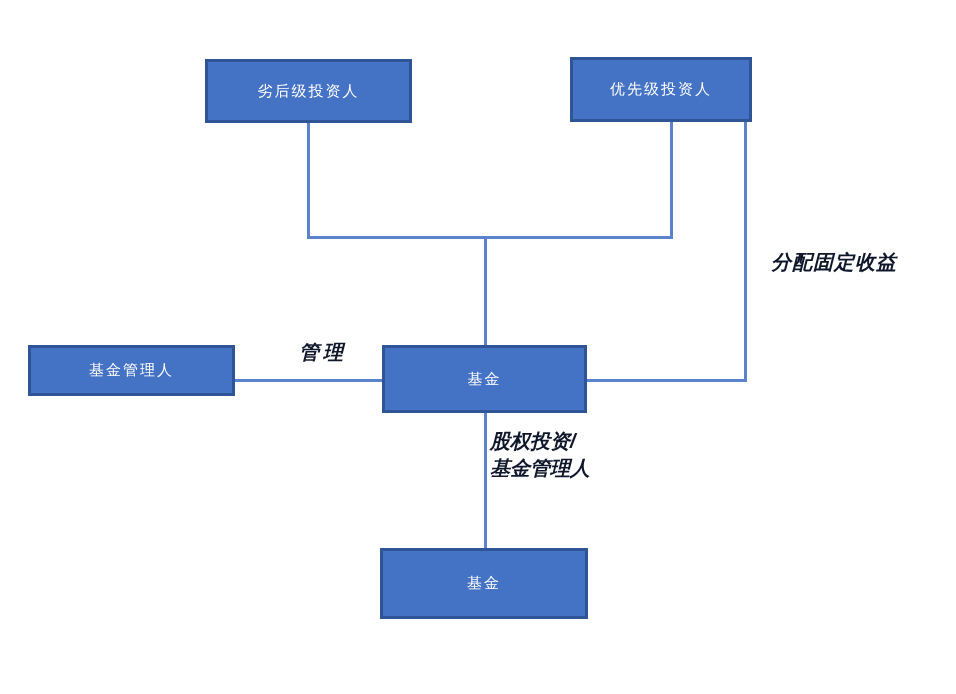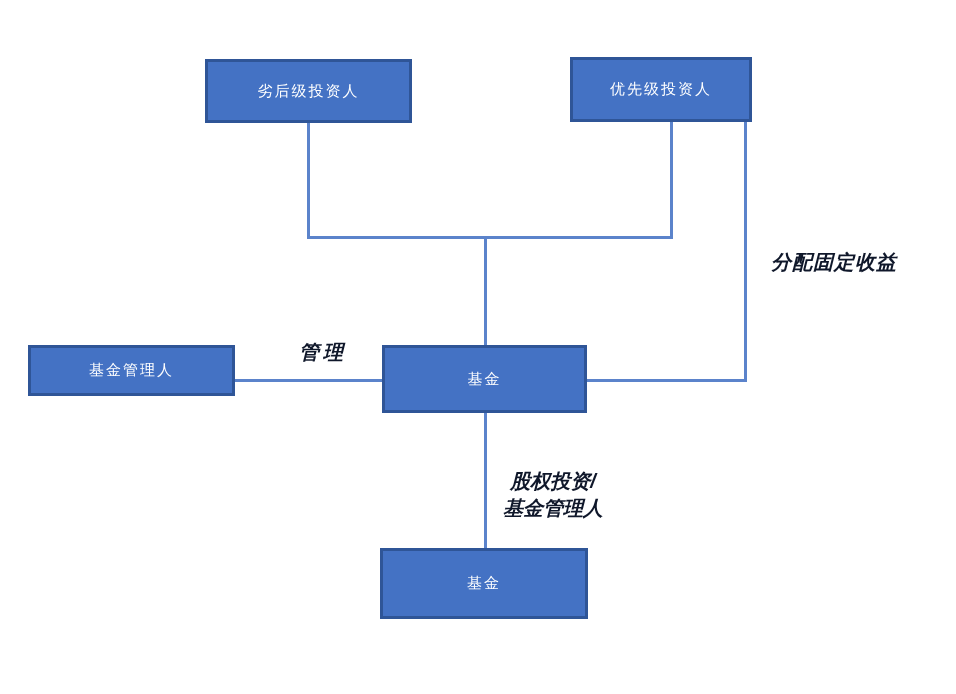--- a/index.html
+++ b/index.html
@@ -55,21 +55,21 @@
     position: absolute;
     color: #0f172a;
     font-family: Liberation Sans, sans-serif;
     font-weight: bold;
     font-style: italic;
     font-size: 20px;
     white-space: nowrap;
   }
   #label-manage        { left: 299px; top: 339px; letter-spacing: 4px; }
   #label-fixed-income  { left: 771px; top: 249px; letter-spacing: 1px; }
-  #label-equity        { left: 490px; top: 468px; width: 126px; text-align: center;
+  #label-equity        { left: 490px; top: 428px; width: 126px; 
                          line-height: 27px; white-space: normal; }
 </style>
 </head>
 <body>
 
 <div class="canvas">
 
   <div class="conn" id="conn-v-subordinated"></div>
   <div class="conn" id="conn-v-senior-left"></div>
   <div class="conn" id="conn-h-top"></div>

